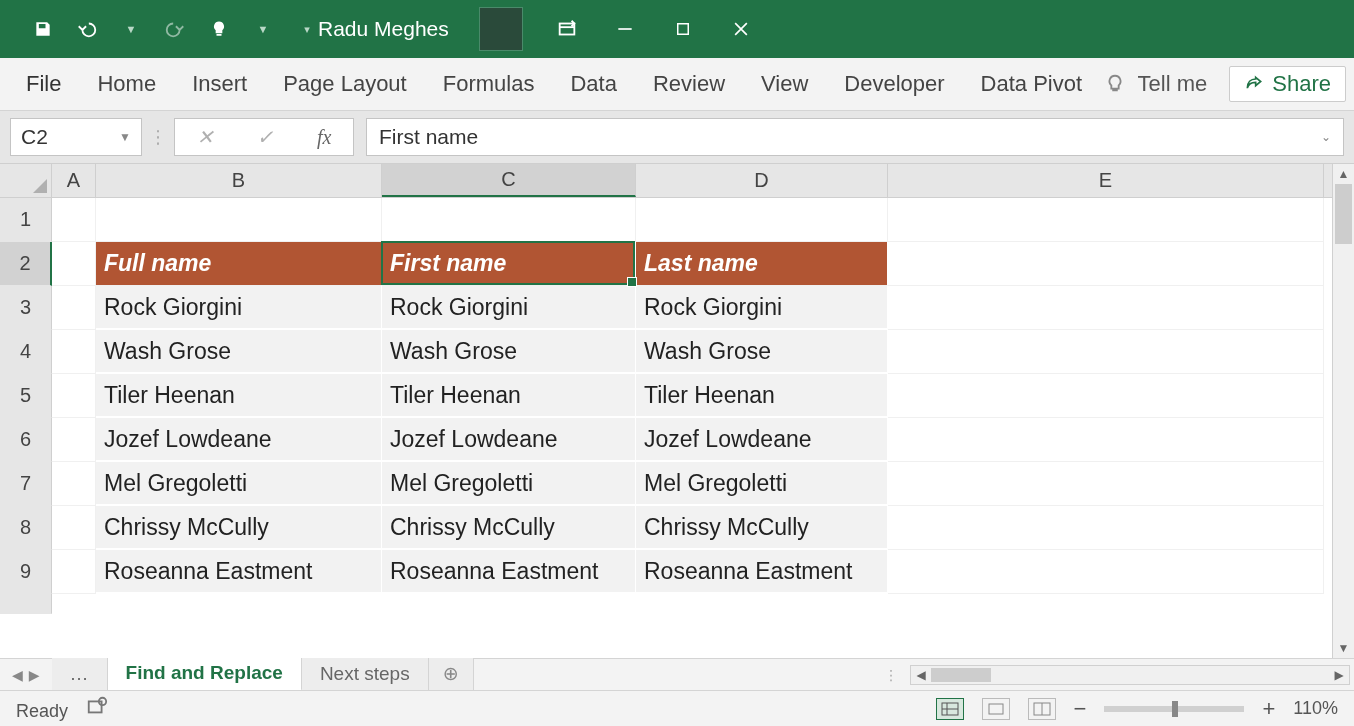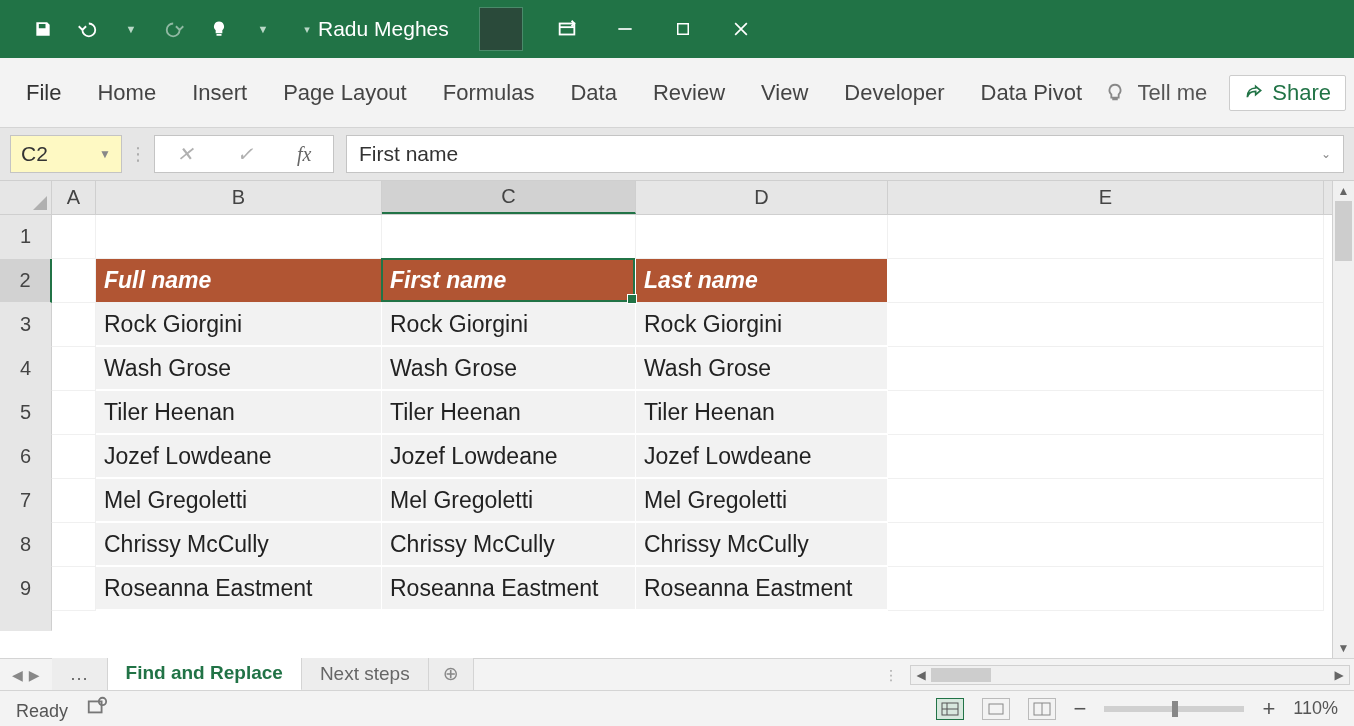--- a/index.html
+++ b/index.html
@@ -11,30 +11,30 @@
 .qat .ico { width: 22px; height: 22px; fill: #fff; display: flex; align-items: center; justify-content: center; }
 .tb-center { flex: 1; text-align: center; font-size: 22px; font-weight: 300; }
 .tb-center .dim { color: #b9d8c7; }
 .tb-right { display: flex; align-items: center; gap: 30px; padding-right: 41px; }
 .tb-user { font-size: 21px; }
 .avatar { width: 44px; height: 44px; background: #2a4a3a; border: 1px solid #4a8a6a; }
 .winbtn { width: 28px; height: 28px; display: flex; align-items: center; justify-content: center; }
 .winbtn svg { stroke: #fff; fill: none; }
 
 
-.ribbon { height: 70px; background: #f3f3f3; display: flex; align-items: center; border-bottom: 1px solid #d4d4d4; padding: 0 8px; }
+.ribbon { height: 53px; background: #f3f3f3; display: flex; align-items: center; border-bottom: 1px solid #d4d4d4; padding: 0 8px; }
 .rtab { padding: 0 18px; font-size: 22px; color: #444; height: 100%; display: flex; align-items: center; cursor: pointer; }
 .rtab.file { color: #333; }
 .rspace { flex: 1; }
 .tellme { display: flex; align-items: center; gap: 12px; font-size: 22px; color: #555; }
 .share-btn { display: flex; align-items: center; gap: 8px; border: 1px solid #ccc; padding: 4px 14px; border-radius: 2px; font-size: 22px; color: #217346; margin-left: 22px; background: #fff; }
 
 
 .fbar-row { height: 53px; background: #e6e6e6; display: flex; align-items: center; padding: 8px 10px; gap: 12px; border-bottom: 1px solid #cfcfcf; }
-.namebox { width: 112px; height: 38px; background: #fef9c3; border: 1px solid #c4c4c4; display: flex; align-items: center; padding: 0 10px; font-size: 21px; color: #333; justify-content: space-between; }
+.namebox { width: 132px; height: 38px; background: #ffffff; border: 1px solid #c4c4c4; display: flex; align-items: center; padding: 0 10px; font-size: 21px; color: #333; justify-content: space-between; }
 .namebox .dd { color: #888; font-size: 12px; }
 .fbar-sep { width: 8px; display:flex; align-items:center; justify-content:center; color:#aaa; font-size:18px; }
 .fbar-btns { width: 180px; height: 38px; background: #fff; border: 1px solid #c4c4c4; display: flex; align-items: center; justify-content: space-around; }
 .fbar-btns span { color: #b0b0b0; font-size: 20px; font-style: italic; font-family: "Times New Roman", serif; }
 .fbar-input { flex: 1; height: 38px; background: #fff; border: 1px solid #c4c4c4; display: flex; align-items: center; padding: 0 12px; font-size: 21px; color: #333; justify-content: space-between; }
 .fbar-input .dd { color: #888; font-size: 12px; }
 
 
 .gridwrap { flex: 1; background: #fff; position: relative; overflow: hidden; }
 .colhdr-row { display: flex; height: 34px; background: #e6e6e6; border-bottom: 1px solid #cfcfcf; }

